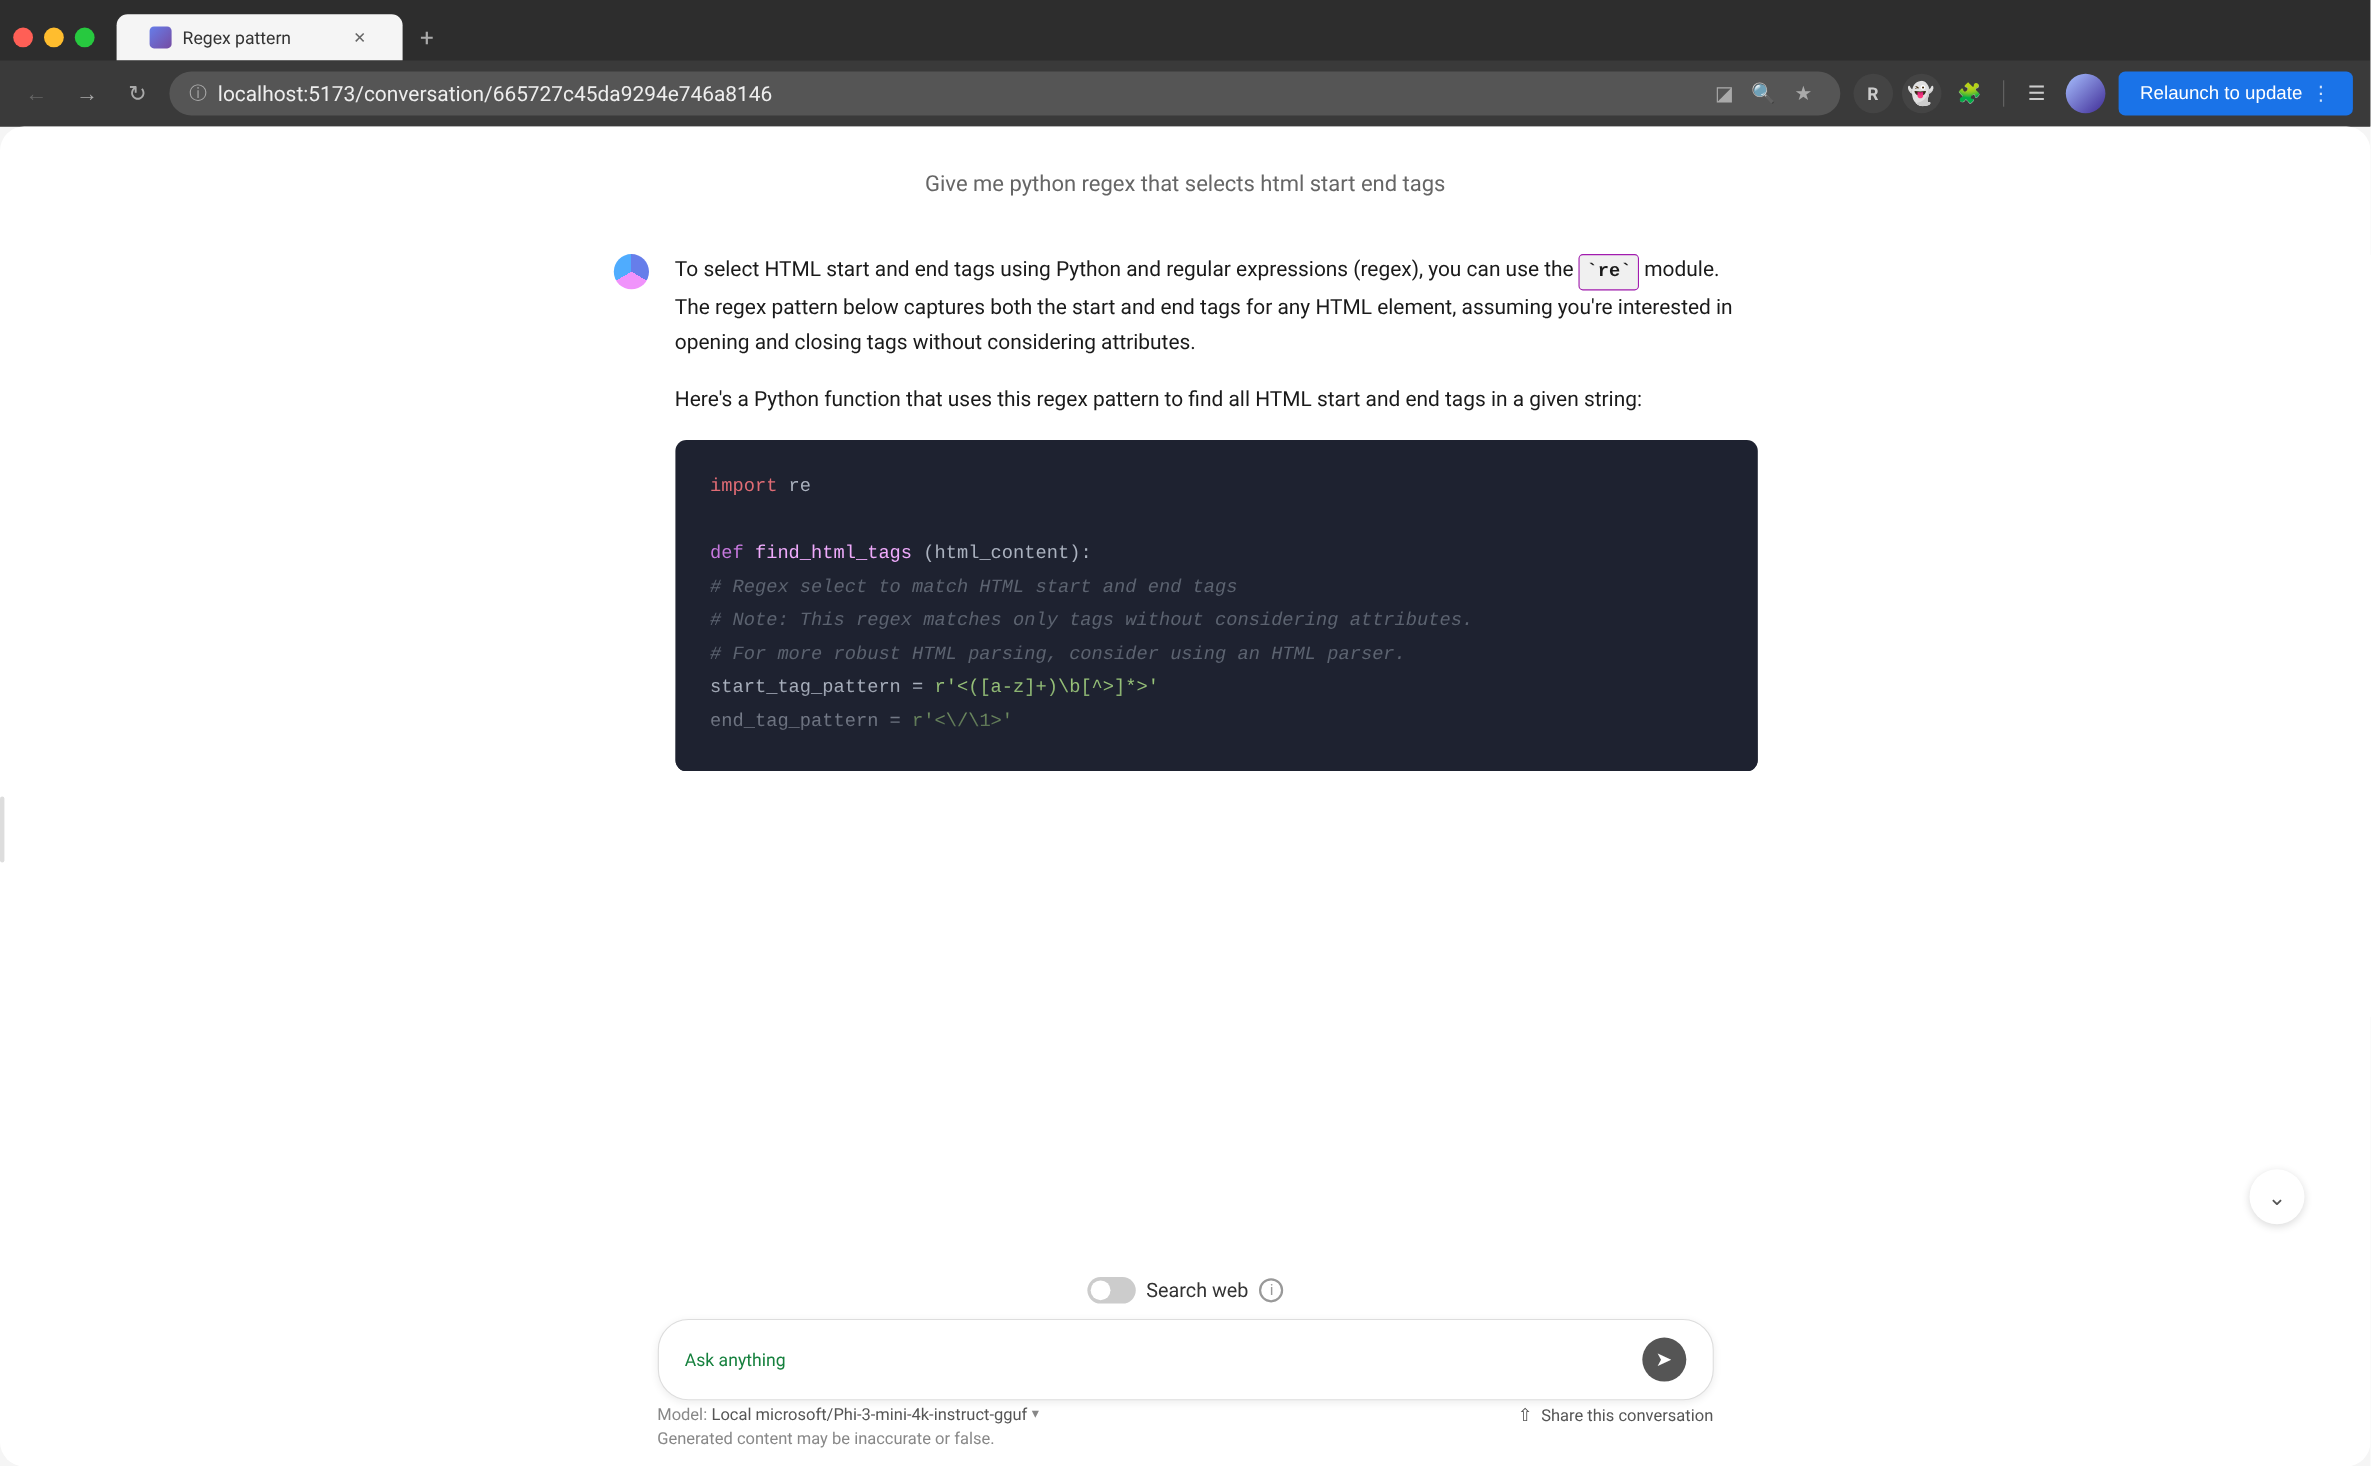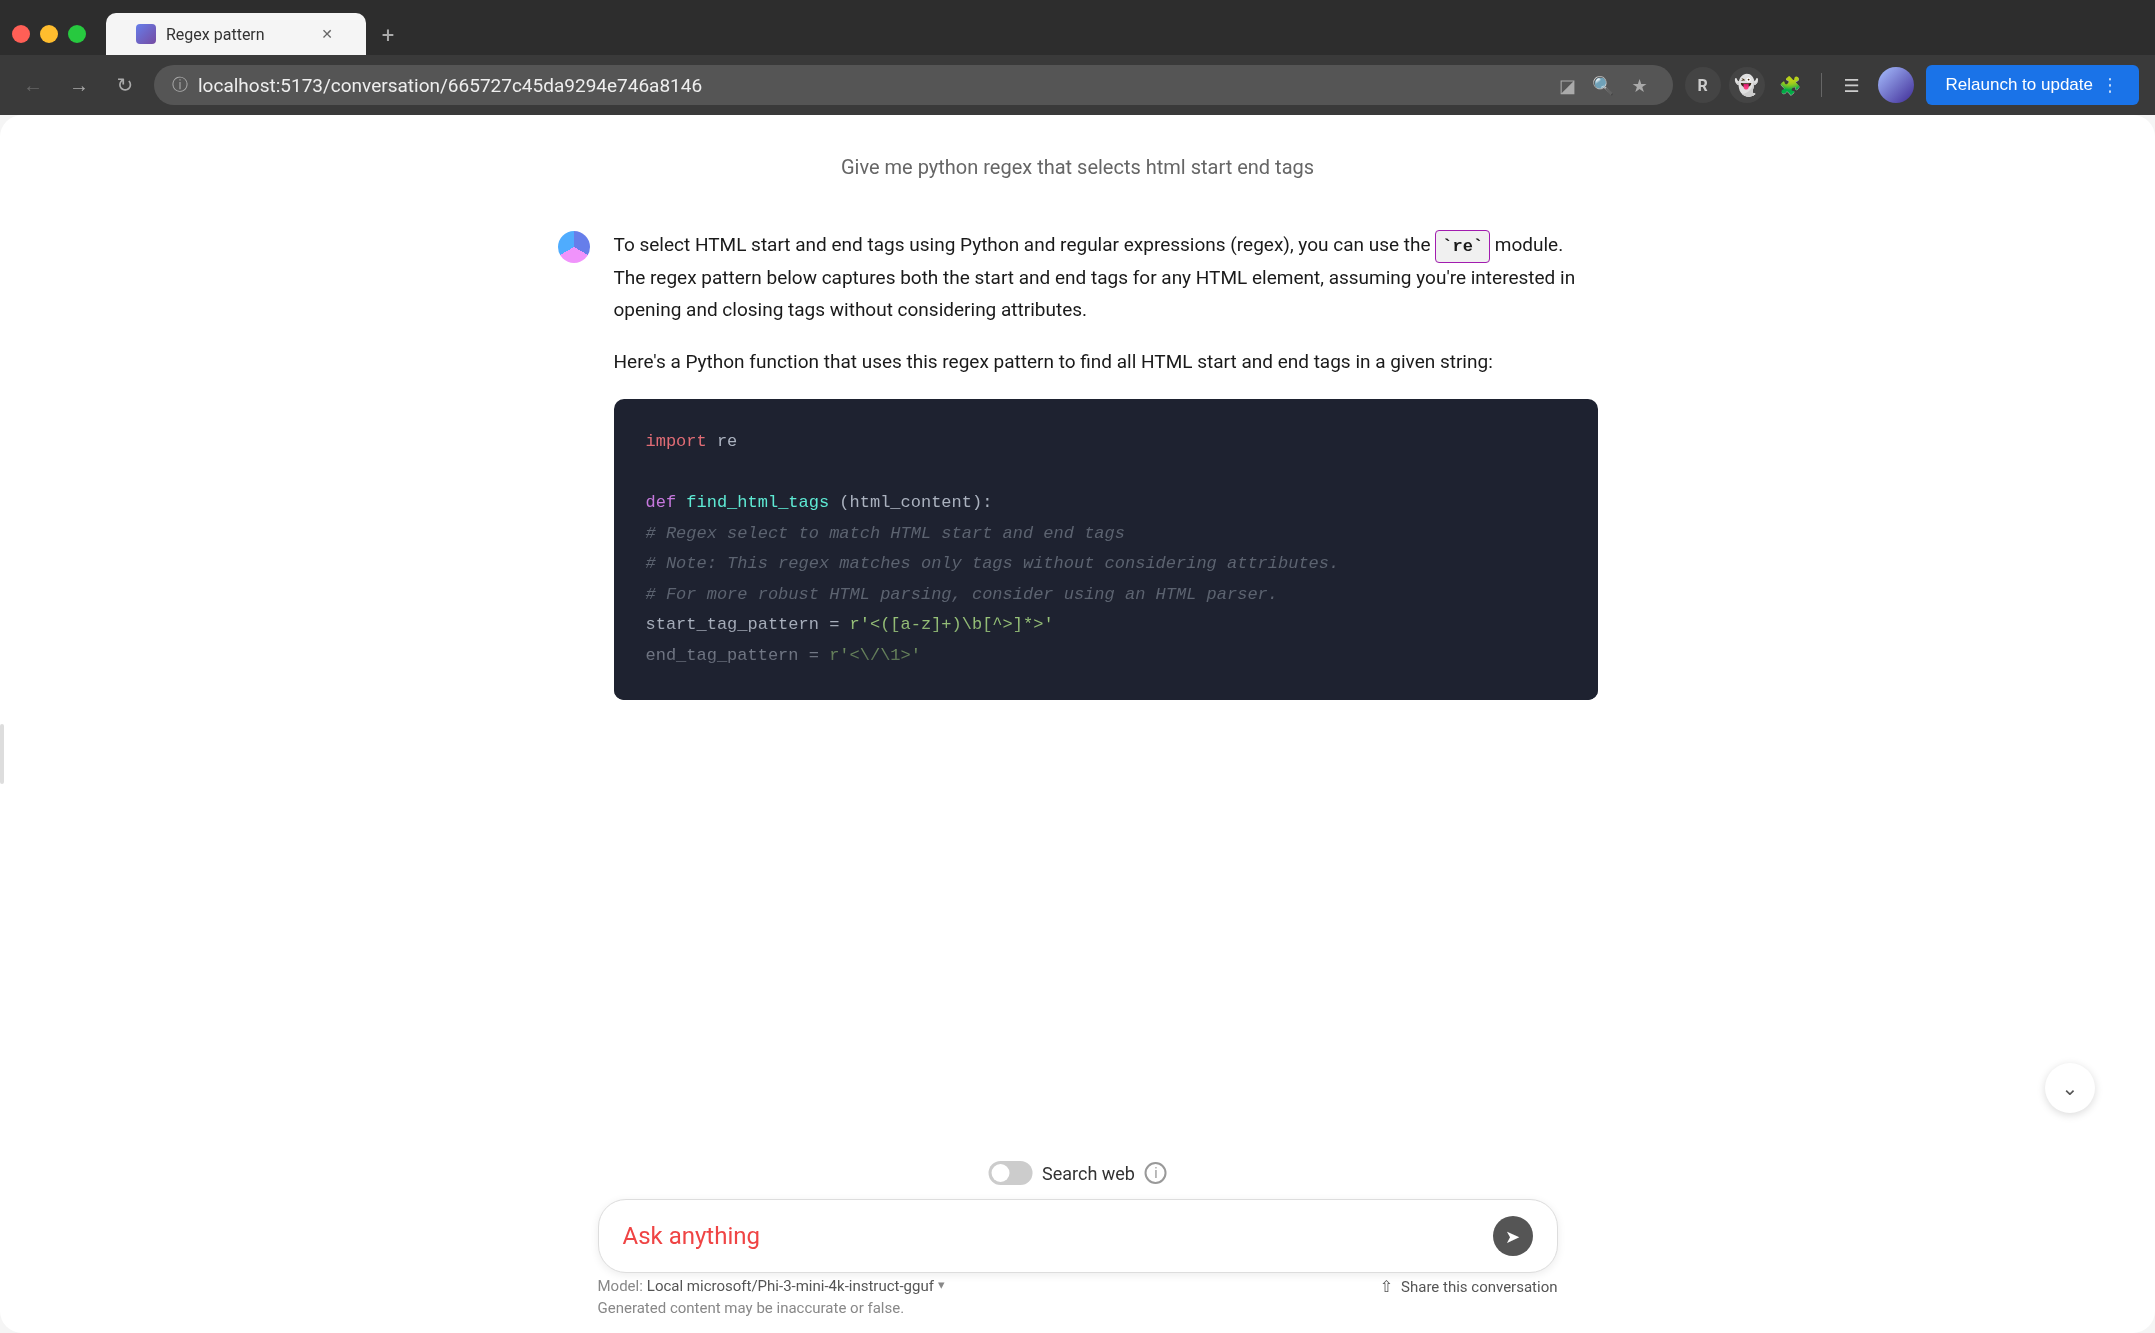--- a/index.html
+++ b/index.html
@@ -319,21 +319,21 @@
       margin-top: 4px;
       position: relative;
     }
 
     .code-line {
       display: block;
     }
 
     .kw-import { color: #e06c75; }
     .kw-def { color: #c678dd; }
-    .fn-name { color: #5eead4; }
+    .fn-name { color: #f0abfc; }
     .kw-plain { color: #abb2bf; }
     .str-val { color: #98c379; }
     .comment { color: #5c6370; font-style: italic; }
 
     .code-fade {
       position: absolute;
       bottom: 0;
       left: 0;
       right: 0;
       height: 80px;
@@ -407,22 +407,22 @@
       padding: 16px 24px;
       display: flex;
       align-items: center;
       gap: 12px;
       box-shadow: 0 2px 8px rgba(0,0,0,0.08);
       z-index: 10;
     }
 
     .input-placeholder {
       flex: 1;
-      color: #ef4444;
-      font-size: 24px;
+      color: #15803d;
+      font-size: 16px;
     }
 
     .send-btn {
       width: 40px;
       height: 40px;
       background: #555;
       border-radius: 50%;
       display: flex;
       align-items: center;
       justify-content: center;

